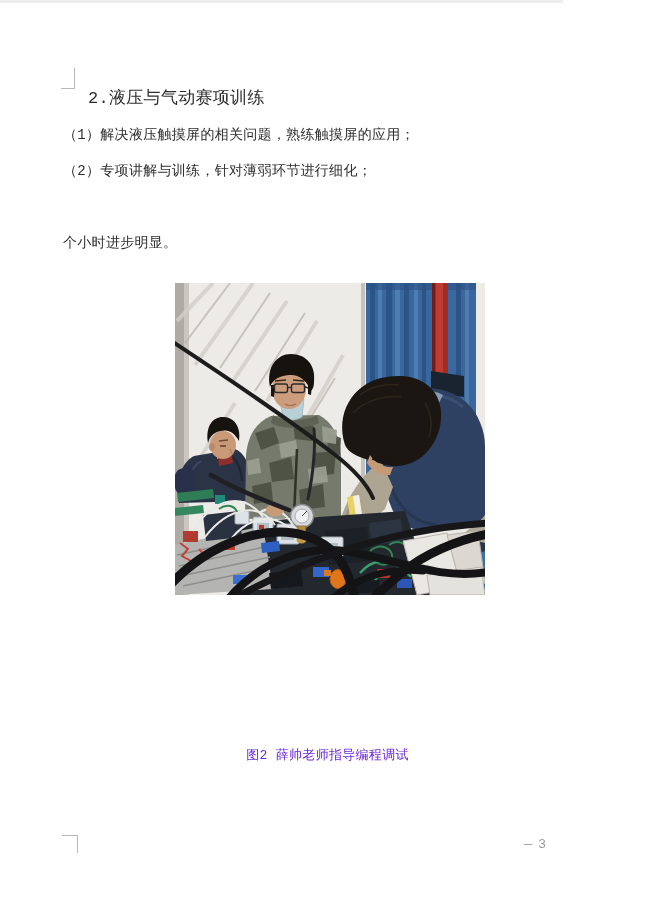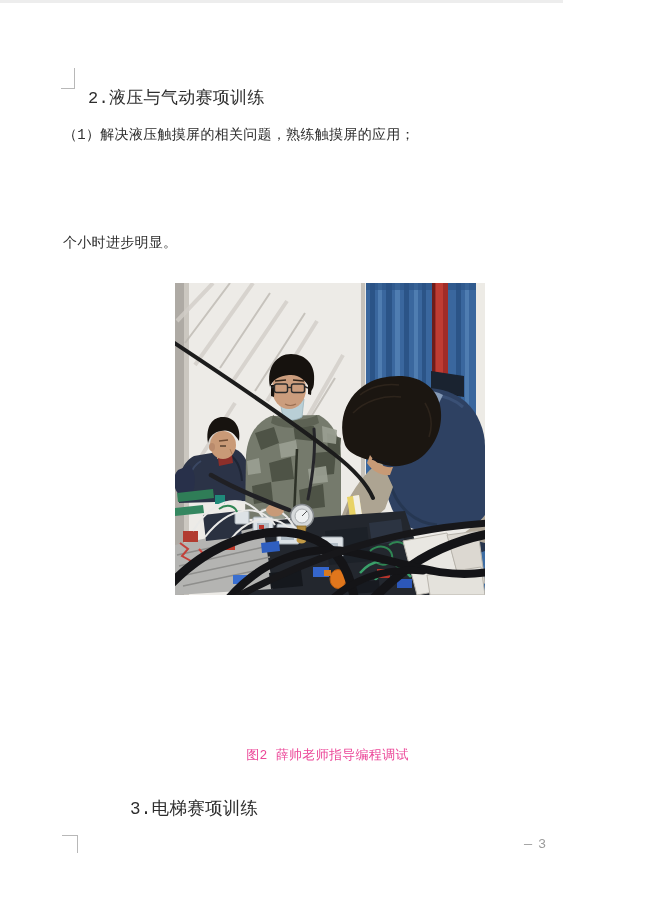--- a/index.html
+++ b/index.html
@@ -11,21 +11,21 @@
   }
   #top-edge{position:absolute;left:0;top:0;width:650px;height:3px;background:#ededed;}
   .txt{position:absolute;white-space:nowrap;line-height:22px;font-size:14px;color:#2d2d2d;letter-spacing:0.3px;}
   #heading2{left:88px;top:88px;font-size:17px;}
   #line0{left:63px;top:124px;}
   #line1{left:63px;top:160px;}
   #line2{left:63px;top:196px;}
   #line3{left:63px;top:232px;text-align:right;}
   #figure-wrap{position:absolute;left:175px;top:283px;width:310px;height:312px;}
   #figure-wrap svg{display:block;}
-  #caption{position:absolute;left:75px;top:746px;width:505px;text-align:center;font-size:13px;color:#ec4899;letter-spacing:0.3px;}
+  #caption{position:absolute;left:75px;top:746px;width:505px;text-align:center;font-size:13px;color:#6d28d9;letter-spacing:0.3px;}
   #heading3{left:130px;top:798px;font-size:17.5px;}
   #page-num{position:absolute;left:524px;top:837px;font-size:13.5px;color:#9b9b9b;letter-spacing:1px;}
   #page-num .dash{margin-right:5px;}
   
   .mark{position:absolute;border:0 solid #b8b8b8;}
   #mark-tl{left:61px;top:68px;width:13px;height:20px;border-right-width:1.5px;border-bottom-width:1.5px;}
   #mark-tr{left:581px;top:70px;width:16px;height:20px;border-left-width:1.5px;border-bottom-width:1.5px;}
   #mark-bl{left:62px;top:835px;width:15px;height:17px;border-top-width:1.5px;border-right-width:1.5px;}
   #mark-br{left:581px;top:835px;width:16px;height:17px;border-top-width:1.5px;border-left-width:1.5px;}
 </style>
@@ -35,20 +35,21 @@
 <div id="page">
   <div id="top-edge"></div>
 
   <div class="mark" id="mark-tl"></div>
   <div class="mark" id="mark-tr"></div>
   <div class="mark" id="mark-bl"></div>
   <div class="mark" id="mark-br"></div>
 
   <div class="txt" id="heading2">2.液压与气动赛项训练</div>
   <div class="txt" id="line0">（1）解决液压触摸屏的相关问题，熟练触摸屏的应用；</div>
+  <div class="txt" id="line1">（2）专项讲解与训练，针对薄弱环节进行细化；</div>
   <div class="txt" id="line3">个小时进步明显。</div>
 
   <div id="figure-wrap">
     <svg width="310" height="312" viewBox="0 0 310 312" xmlns="http://www.w3.org/2000/svg">
 
       <g>
         <rect x="0" y="0" width="310" height="312" fill="#edebe7"></rect>
         <rect x="0" y="0" width="9" height="312" fill="#aeaaa4"></rect>
         <rect x="9" y="0" width="5" height="312" fill="#cbc7c0"></rect>
         <g stroke="#d2cec8" stroke-width="4" opacity="0.8" fill="none">
@@ -245,18 +246,17 @@
         <path d="M-6,303 C36,258 92,241 131,253 C159,262 172,280 179,313" stroke="#141417" stroke-width="9"></path>
         <path d="M313,251 C281,257 248,272 228,289 C214,300 206,308 199,315" stroke="#141417" stroke-width="9"></path>
         <path d="M54,315 C86,278 131,261 176,269 C226,278 264,297 313,289" stroke="#141417" stroke-width="8"></path>
         <path d="M158,315 C184,293 216,285 248,288" stroke="#141417" stroke-width="7"></path>
         <path d="M60,315 C120,282 200,248 312,240" stroke="#17171a" stroke-width="7"></path>
       </g>
     </svg>
   </div>
 
   <div id="caption">图2 薛帅老师指导编程调试</div>
-  <div class="txt" id="heading3">3.电梯赛项训练</div>
 
   <div id="page-num">
     <span class="dash">—</span><span>3</span>
   </div>
 </div>
 
 </body></html>

